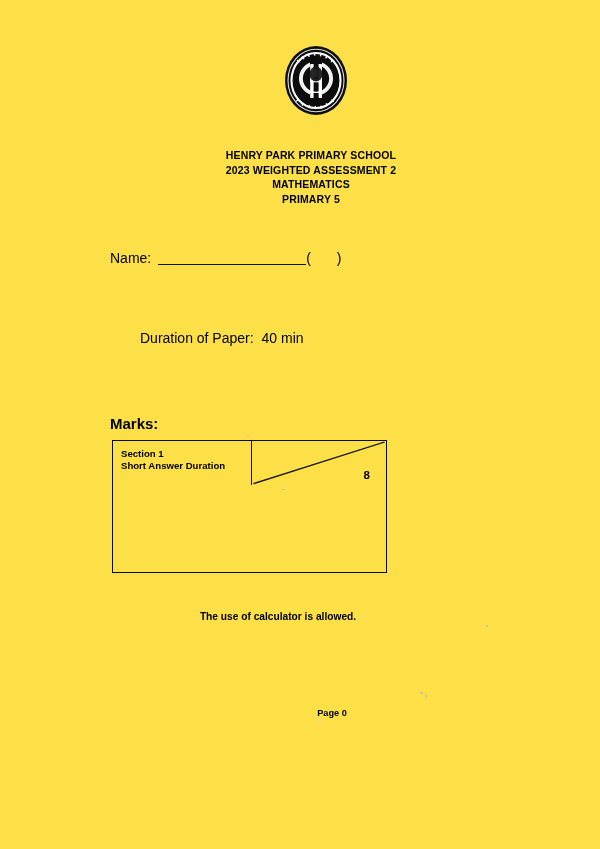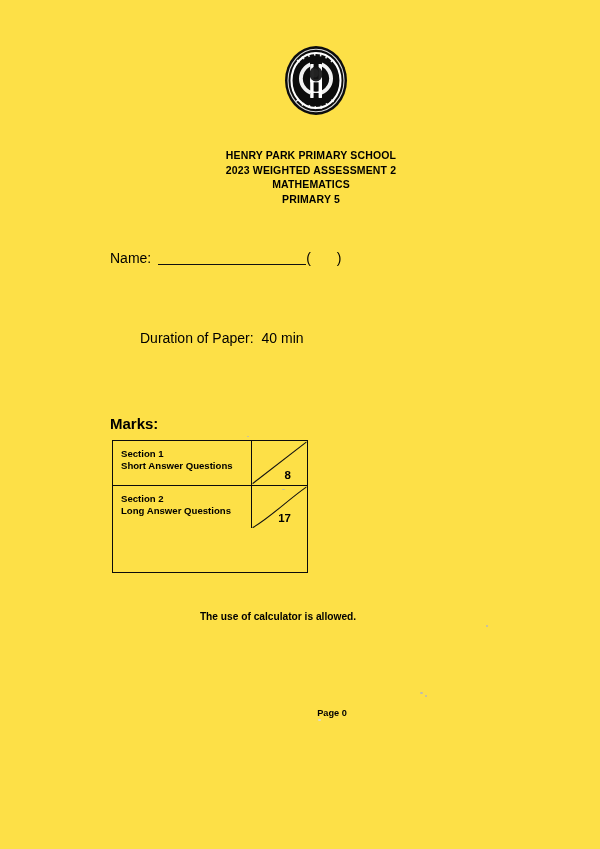--- a/index.html
+++ b/index.html
@@ -85,21 +85,21 @@
     left: 110px;
     top: 415px;
     font-size: 15px;
     font-weight: bold;
   }
 
   .marks-table {
     position: absolute;
     left: 112px;
     top: 440px;
-    width: 196px;
+    width: 275px;
     height: 133px;
     border: 1.6px solid #0b0b0b;
     box-sizing: border-box;
   }
   .mrow {
     position: relative;
     height: 33.33%;
     box-sizing: border-box;
     display: flex;
   }
@@ -234,42 +234,30 @@
     <span class="lbl" style="margin-left:4px;">40 min</span>
   </div>
 
   <div class="marks-label">Marks:</div>
 
   <div class="marks-table">
 
     <div class="mrow r-1">
       <div class="desc">
         <div>Section 1</div>
-        <div>Short Answer Questions</div>
+        <div>Short Answer Duration</div>
       </div>
       <div class="score">
         <svg class="slash" viewBox="0 0 94 44" preserveAspectRatio="none">
           <line x1="1" y1="43" x2="93" y2="1" stroke="#111" stroke-width="1.3"></line>
         </svg>
         <span class="val">8</span>
       </div>
     </div>
 
-    <div class="mrow r-2">
-      <div class="desc">
-        <div>Section 2</div>
-        <div>Long Answer Questions</div>
-      </div>
-      <div class="score">
-        <svg class="slash" viewBox="0 0 94 44" preserveAspectRatio="none">
-          <path d="M1 43 C 30 33, 62 14, 93 1" stroke="#111" stroke-width="1.3" fill="none"></path>
-        </svg>
-        <span class="val">17</span>
-      </div>
-    </div>
 
 
   </div>
 
   <div class="calc-note">
     <span>The use of calculator is allowed.</span>
   </div>
 
   <div class="page-footer">
     <span>Page 0</span>

